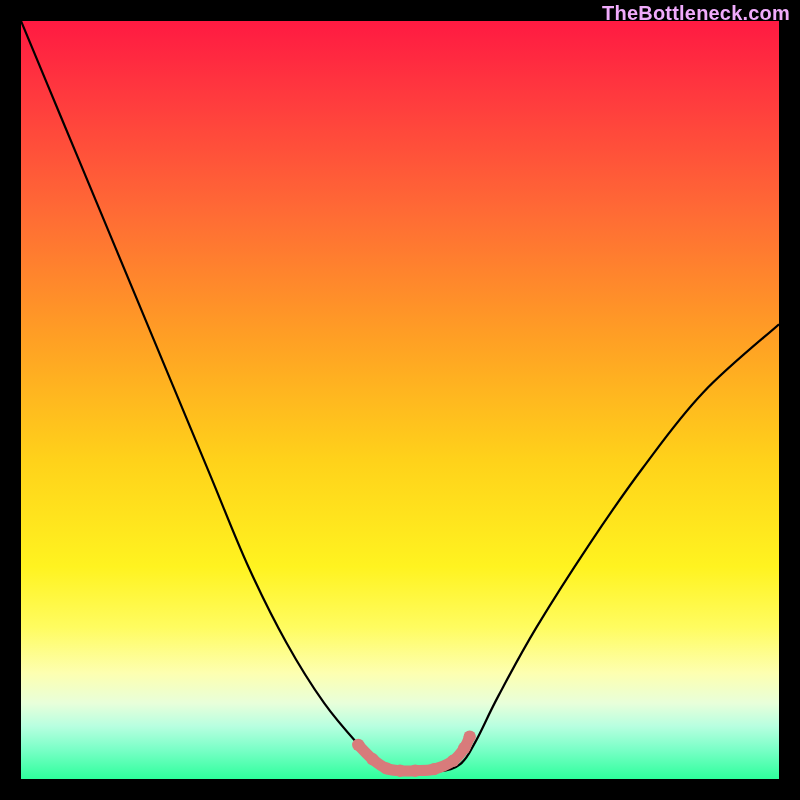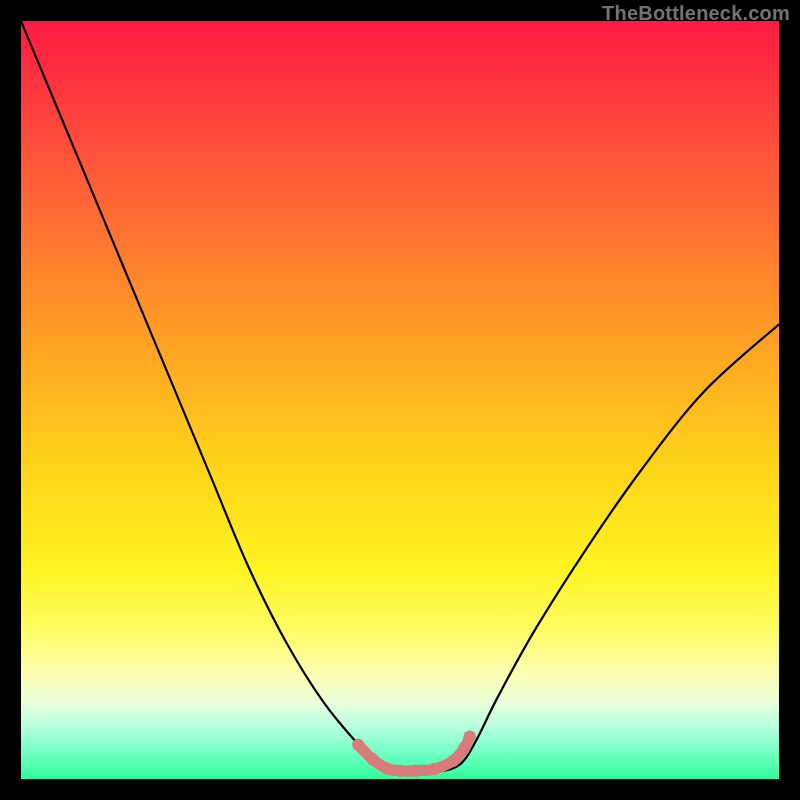--- a/index.html
+++ b/index.html
@@ -41,21 +41,21 @@
   svg.curve {
     position: absolute;
     inset: 0;
     width: 758px;
     height: 758px;
   }
   .watermark {
     position: absolute;
     top: 2px;
     right: 10px;
-    color: #737373;
+    color: #f0abfc;
     font-size: 20px;
     font-weight: 600;
     letter-spacing: 0.2px;
     user-select: none;
   }
 </style>
 </head>
 <body>
 
 <div class="frame">

